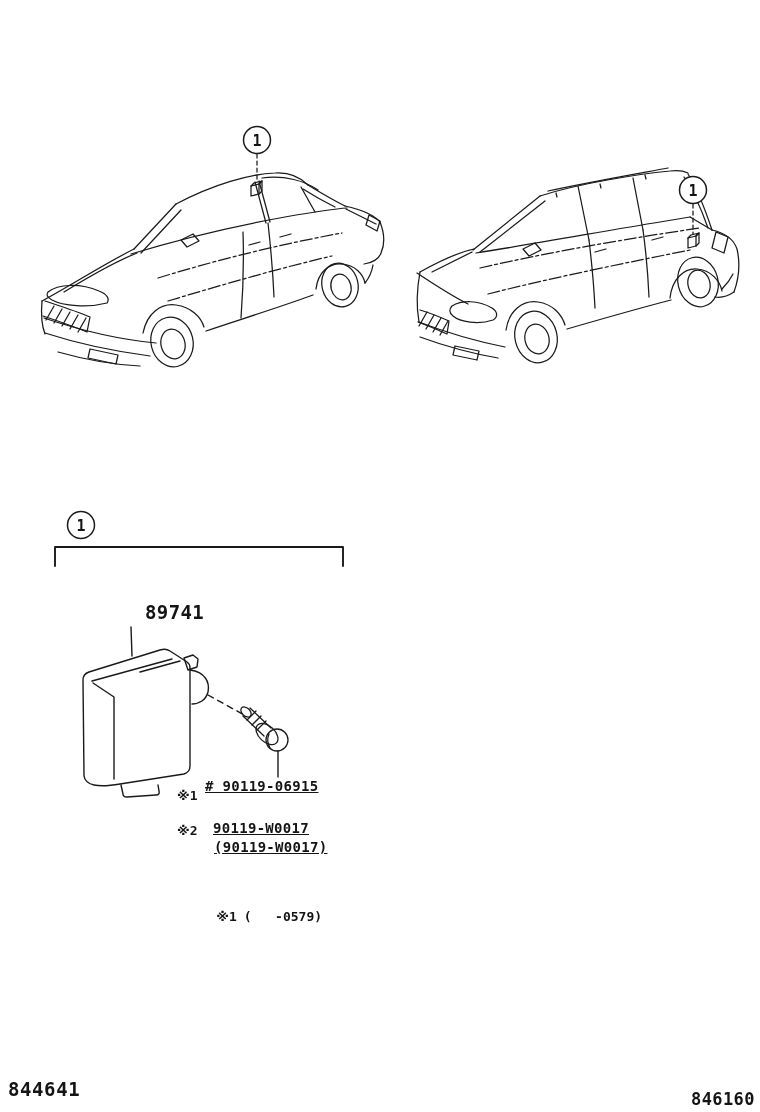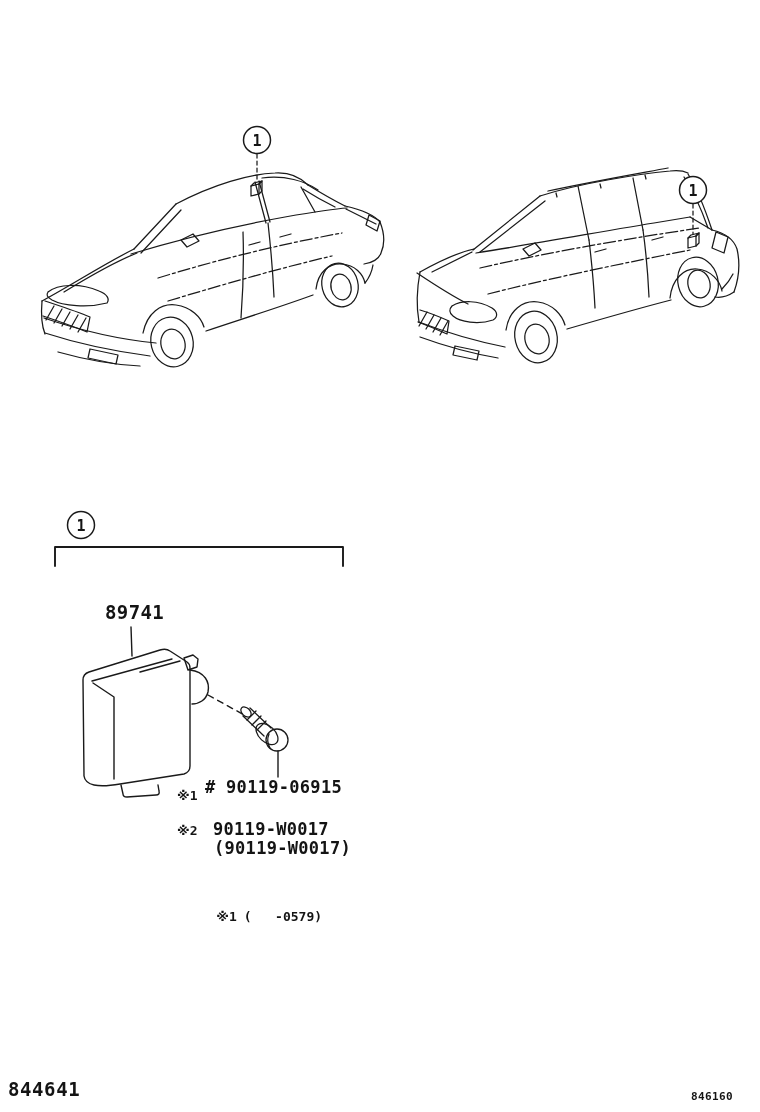--- a/index.html
+++ b/index.html
@@ -6,27 +6,27 @@
   .page{
     position:relative;
     width:760px;height:1112px;
     background:#ffffff;
     font-family:"DejaVu Sans Mono","DejaVu Sans",monospace;
     color:#141414;
     overflow:hidden;
   }
   .art{position:absolute;left:0;top:0;}
   .txt{position:absolute;white-space:pre;line-height:1;color:#141414;}
-  .part-label{font-size:19px;font-weight:bold;letter-spacing:0.4px;}
-  .part-num{font-size:17px;font-weight:bold;letter-spacing:0.3px;}
+  .part-label{font-size:19px;font-weight:bold;letter-spacing:0.4px;margin-left:40px;}
+  .part-num{font-size:14px;font-weight:bold;letter-spacing:0.3px;text-decoration:underline;}
   .mark{font-size:13px;font-weight:bold;}
   .footnote{font-size:13px;font-weight:bold;}
   .footnote .gap{margin-left:7px;}
   .code-left{font-size:19px;font-weight:bold;letter-spacing:0.6px;}
-  .code-right{font-size:11px;font-weight:bold;letter-spacing:0.4px;}
+  .code-right{font-size:17px;font-weight:bold;letter-spacing:0.4px;}
   svg text{
     font-family:"DejaVu Sans Mono","DejaVu Sans",monospace;
     font-weight:bold;font-size:15px;fill:#141414;
   }
 </style>
 </head>
 <body>
 
 <div class="page">
 

